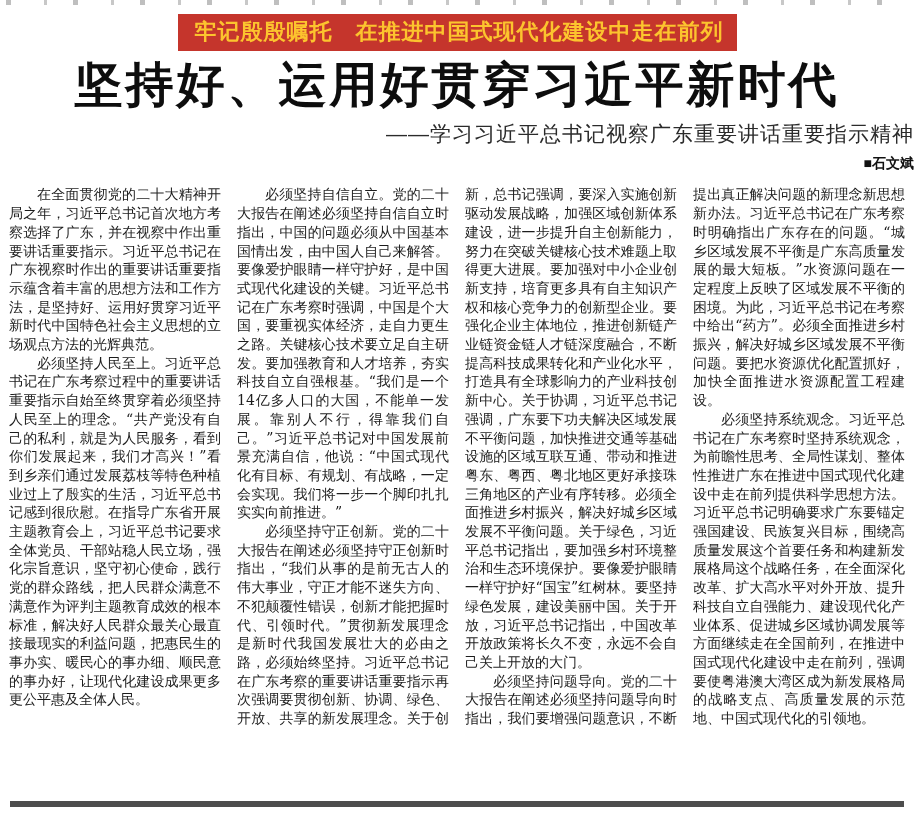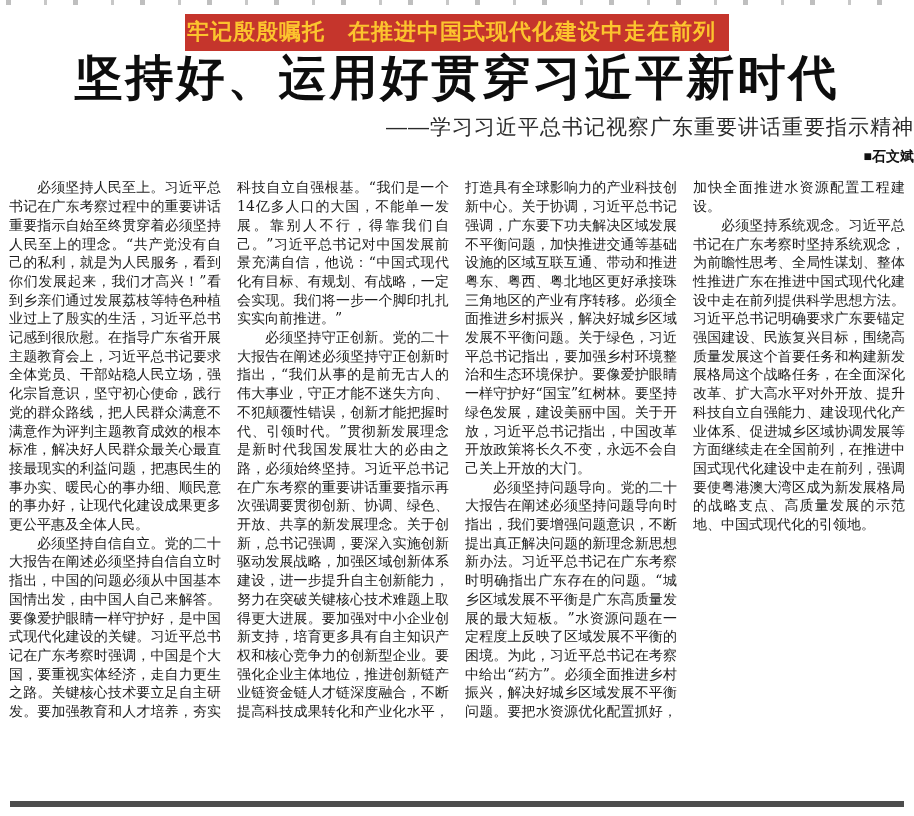--- a/index.html
+++ b/index.html
@@ -26,24 +26,25 @@
   }
   .banner{
     width:fit-content;
     margin:14px auto 0 auto;
     background:var(--banner-bg);
     color:var(--banner-text);
     font-family:"Liberation Sans","DejaVu Sans",sans-serif;
     font-weight:bold;
     font-size:22px;
     letter-spacing:1px;
-    padding:5px 13px 6px 2px;
+    padding:5px 13px 6px 17px;
     line-height:1.2;
   }
   .headline{
+    margin-top:7px;
     text-align:center;
     font-family:"DejaVu Serif","Liberation Serif",serif;
     font-weight:900;
     color:#0d0d0d;
     line-height:53px;
     font-size:48px;
   }
   .headline .l1{letter-spacing:3px;}
   .headline .l2{letter-spacing:0px;}
   .subtitle{
@@ -99,20 +100,21 @@
 
 <h1 class="headline">
   <div class="l1">坚持好、运用好贯穿习近平新时代</div>
 </h1>
 
 <div class="subtitle">——学习习近平总书记视察广东重要讲话重要指示精神</div>
 
 <div class="author">■石文斌</div>
 
 <div class="article">
+  <p>在全面贯彻党的二十大精神开局之年，习近平总书记首次地方考察选择了广东，并在视察中作出重要讲话重要指示。习近平总书记在广东视察时作出的重要讲话重要指示蕴含着丰富的思想方法和工作方法，是坚持好、运用好贯穿习近平新时代中国特色社会主义思想的立场观点方法的光辉典范。</p>
   <p>必须坚持人民至上。习近平总书记在广东考察过程中的重要讲话重要指示自始至终贯穿着必须坚持人民至上的理念。“共产党没有自己的私利，就是为人民服务，看到你们发展起来，我们才高兴！”看到乡亲们通过发展荔枝等特色种植业过上了殷实的生活，习近平总书记感到很欣慰。在指导广东省开展主题教育会上，习近平总书记要求全体党员、干部站稳人民立场，强化宗旨意识，坚守初心使命，践行党的群众路线，把人民群众满意不满意作为评判主题教育成效的根本标准，解决好人民群众最关心最直接最现实的利益问题，把惠民生的事办实、暖民心的事办细、顺民意的事办好，让现代化建设成果更多更公平惠及全体人民。</p>
   <p>必须坚持自信自立。党的二十大报告在阐述必须坚持自信自立时指出，中国的问题必须从中国基本国情出发，由中国人自己来解答。要像爱护眼睛一样守护好，是中国式现代化建设的关键。习近平总书记在广东考察时强调，中国是个大国，要重视实体经济，走自力更生之路。关键核心技术要立足自主研发。要加强教育和人才培养，夯实科技自立自强根基。“我们是一个14亿多人口的大国，不能单一发展。靠别人不行，得靠我们自己。”习近平总书记对中国发展前景充满自信，他说：“中国式现代化有目标、有规划、有战略，一定会实现。我们将一步一个脚印扎扎实实向前推进。”</p>
   <p>必须坚持守正创新。党的二十大报告在阐述必须坚持守正创新时指出，“我们从事的是前无古人的伟大事业，守正才能不迷失方向、不犯颠覆性错误，创新才能把握时代、引领时代。”贯彻新发展理念是新时代我国发展壮大的必由之路，必须始终坚持。习近平总书记在广东考察的重要讲话重要指示再次强调要贯彻创新、协调、绿色、开放、共享的新发展理念。关于创新，总书记强调，要深入实施创新驱动发展战略，加强区域创新体系建设，进一步提升自主创新能力，努力在突破关键核心技术难题上取得更大进展。要加强对中小企业创新支持，培育更多具有自主知识产权和核心竞争力的创新型企业。要强化企业主体地位，推进创新链产业链资金链人才链深度融合，不断提高科技成果转化和产业化水平，打造具有全球影响力的产业科技创新中心。关于协调，习近平总书记强调，广东要下功夫解决区域发展不平衡问题，加快推进交通等基础设施的区域互联互通、带动和推进粤东、粤西、粤北地区更好承接珠三角地区的产业有序转移。必须全面推进乡村振兴，解决好城乡区域发展不平衡问题。关于绿色，习近平总书记指出，要加强乡村环境整治和生态环境保护。要像爱护眼睛一样守护好“国宝”红树林。要坚持绿色发展，建设美丽中国。关于开放，习近平总书记指出，中国改革开放政策将长久不变，永远不会自己关上开放的大门。</p>
   <p>必须坚持问题导向。党的二十大报告在阐述必须坚持问题导向时指出，我们要增强问题意识，不断提出真正解决问题的新理念新思想新办法。习近平总书记在广东考察时明确指出广东存在的问题。“城乡区域发展不平衡是广东高质量发展的最大短板。”水资源问题在一定程度上反映了区域发展不平衡的困境。为此，习近平总书记在考察中给出“药方”。必须全面推进乡村振兴，解决好城乡区域发展不平衡问题。要把水资源优化配置抓好，加快全面推进水资源配置工程建设。</p>
   <p>必须坚持系统观念。习近平总书记在广东考察时坚持系统观念，为前瞻性思考、全局性谋划、整体性推进广东在推进中国式现代化建设中走在前列提供科学思想方法。习近平总书记明确要求广东要锚定强国建设、民族复兴目标，围绕高质量发展这个首要任务和构建新发展格局这个战略任务，在全面深化改革、扩大高水平对外开放、提升科技自立自强能力、建设现代化产业体系、促进城乡区域协调发展等方面继续走在全国前列，在推进中国式现代化建设中走在前列，强调要使粤港澳大湾区成为新发展格局的战略支点、高质量发展的示范地、中国式现代化的引领地。</p>
 
 </div>
 
 <div class="bottom-rule"></div>
 

